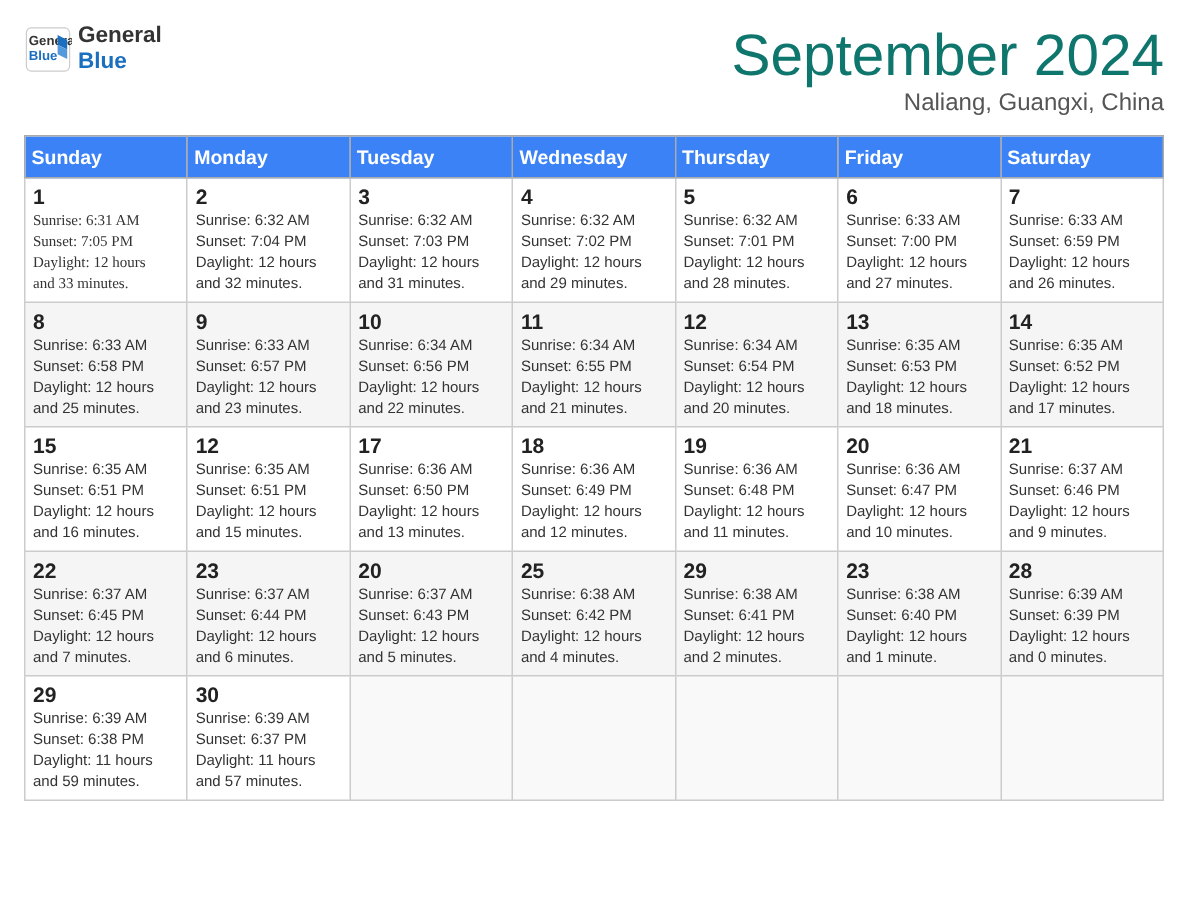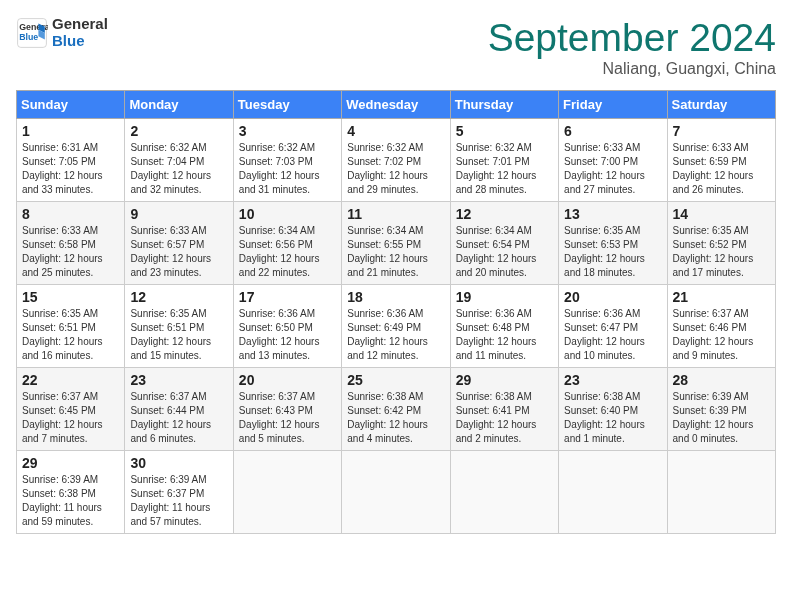--- a/index.html
+++ b/index.html
@@ -110,21 +110,21 @@
         <th>Wednesday</th>
         <th>Thursday</th>
         <th>Friday</th>
         <th>Saturday</th>
       </tr>
   </thead>
   <tbody id="calendar-body">
   <tr>
         <td>
           <span class="day-num">1</span>
-          <div class="day-info" style="white-space: pre-line;">Sunrise: 6:31 AM
+          <div class="day-info" style="white-space: pre-line; font-family: Liberation Serif, serif;">Sunrise: 6:31 AM
 Sunset: 7:05 PM
 Daylight: 12 hours
 and 33 minutes.</div>
         </td>
         <td>
           <span class="day-num">2</span>
           <div class="day-info" style="white-space: pre-line;">Sunrise: 6:32 AM
 Sunset: 7:04 PM
 Daylight: 12 hours
 and 32 minutes.</div>

